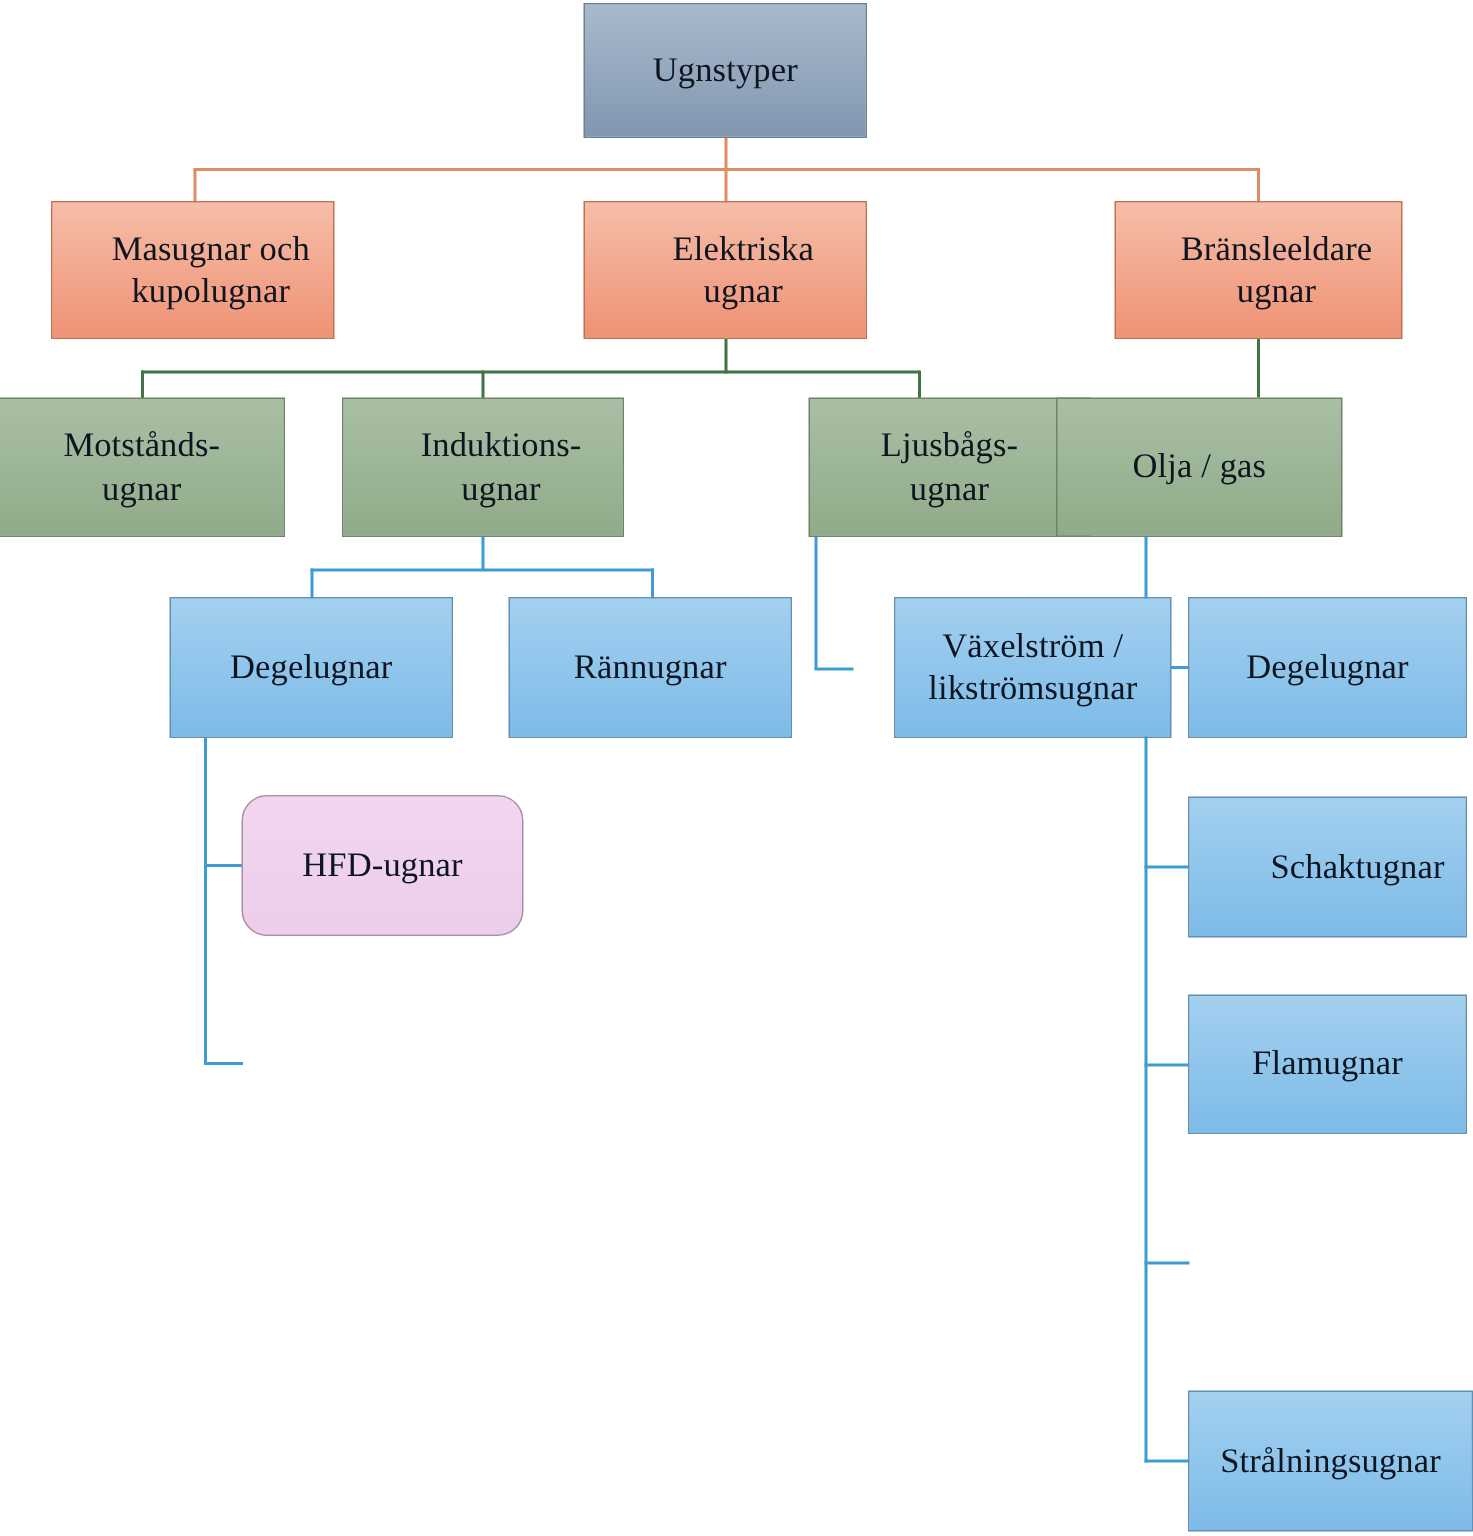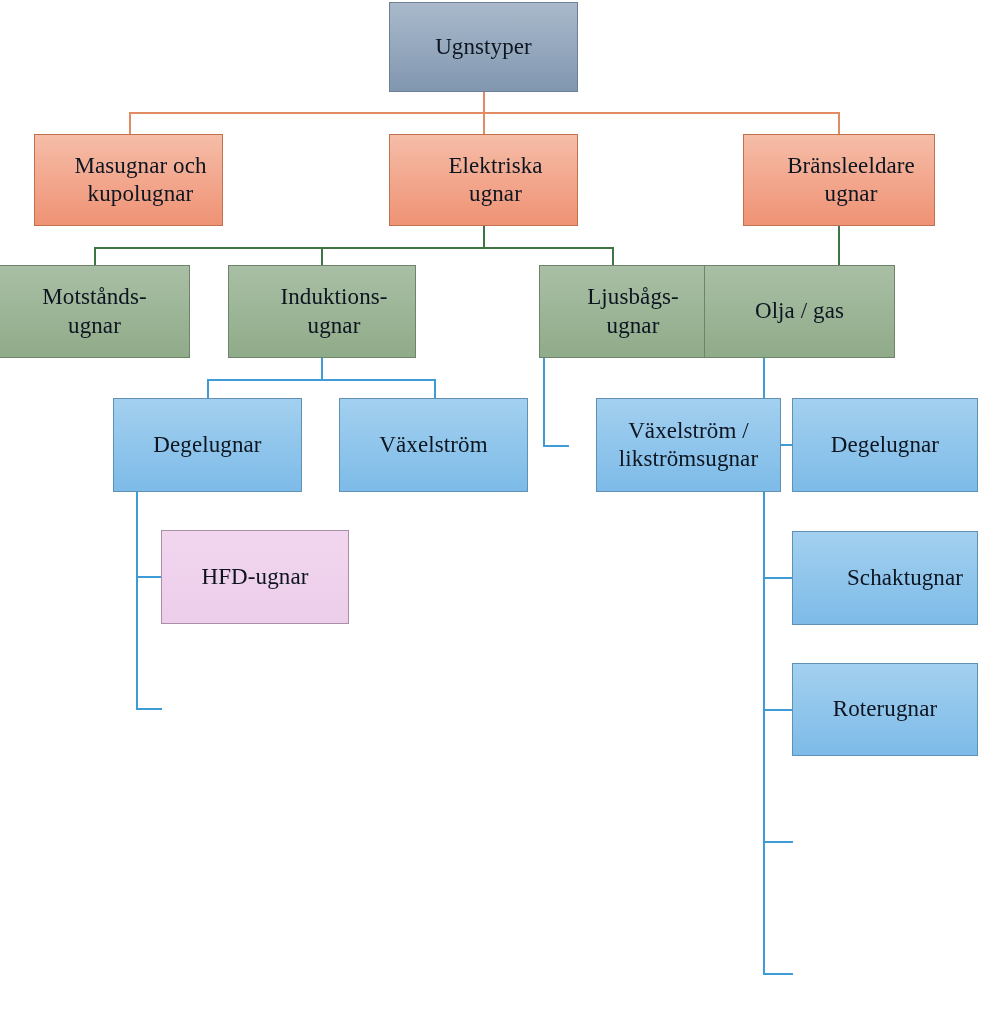--- a/index.html
+++ b/index.html
@@ -42,20 +42,21 @@
     background:linear-gradient(180deg,#a9bfa5 0%,#90ab89 100%);
     border-color:#6d8468;
   }
   .n-blue{
     background:linear-gradient(180deg,#a3d0ef 0%,#7dbbe8 100%);
     border-color:#5f91b5;
   }
   .n-pink{
     background:linear-gradient(180deg,#f2d6ef 0%,#eccdea 100%);
     border-color:#a98fa6;
+    border-radius:17px;
   }
 
   
   .edge{position:absolute;}
   .e-orange{background:#e08b62;}
   .e-green{background:#3f7544;}
   .e-blue{background:#3f9bd6;}
   .h{height:2px;}
   .v{width:2px;}
 </style>
@@ -108,23 +109,24 @@
 
   <div class="node n-green" style="left:-1px;top:265px;width:191px;height:93px;">Motstånds-
 ugnar</div>
   <div class="node n-green" style="left:228px;top:265px;width:188px;height:93px;padding-left:28px;">Induktions-
 ugnar</div>
   <div class="node n-green" style="left:519px;top:265px;width:188px;height:93px;margin-left:20px;">Ljusbågs-
 ugnar</div>
   <div class="node n-green" style="left:704px;top:265px;width:191px;height:93px;">Olja / gas</div>
 
   <div class="node n-blue" style="left:113px;top:398px;width:189px;height:94px;">Degelugnar</div>
-  <div class="node n-blue" style="left:339px;top:398px;width:189px;height:94px;">Växelström</div>
+  <div class="node n-blue" style="left:339px;top:398px;width:189px;height:94px;">Rännugnar</div>
   <div class="node n-blue" style="left:568px;top:398px;width:185px;height:94px;margin-left:28px;">Växelström /
 likströmsugnar</div>
 
   <div class="node n-pink" style="left:161px;top:530px;width:188px;height:94px;">HFD-ugnar</div>
 
   <div class="node n-blue" style="left:792px;top:398px;width:186px;height:94px;">Degelugnar</div>
   <div class="node n-blue" style="left:792px;top:531px;width:186px;height:94px;padding-left:44px;">Schaktugnar</div>
-  <div class="node n-blue" style="left:792px;top:663px;width:186px;height:93px;">Roterugnar</div>
+  <div class="node n-blue" style="left:792px;top:663px;width:186px;height:93px;">Flamugnar</div>
+  <div class="node n-blue" style="left:792px;top:927px;width:190px;height:94px;">Strålningsugnar</div>
 
 </div>
 
 </body></html>

